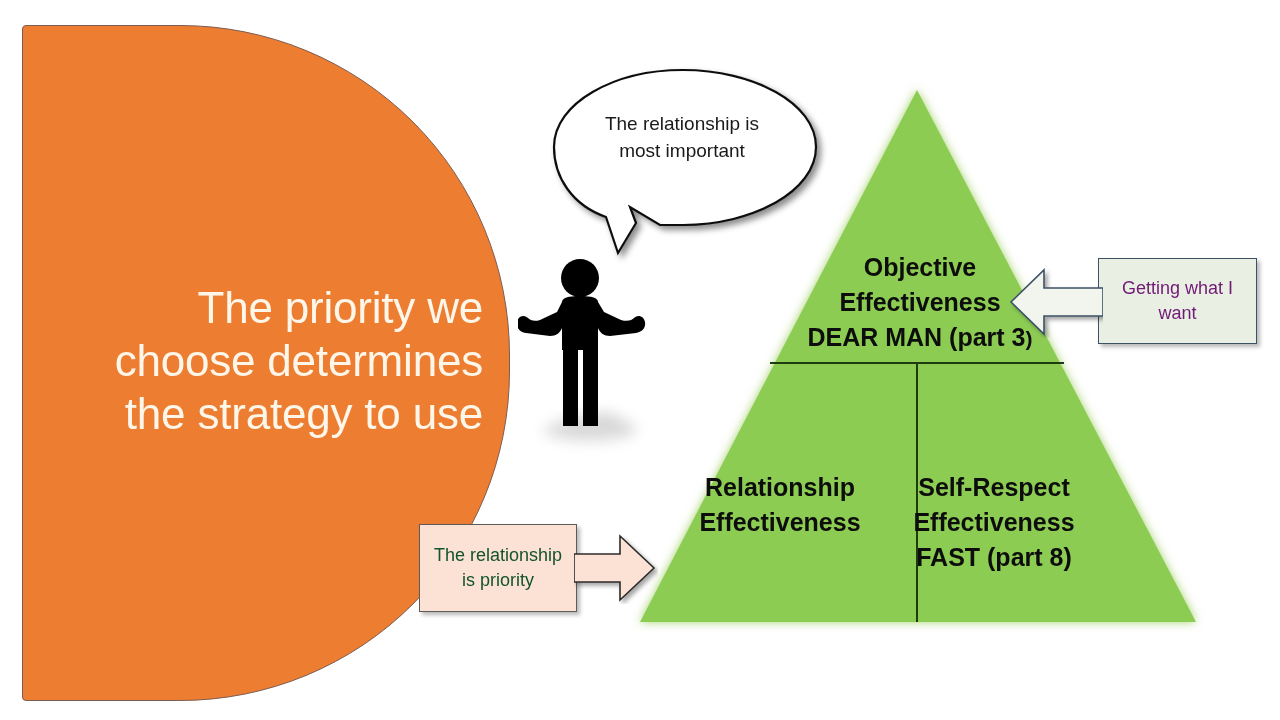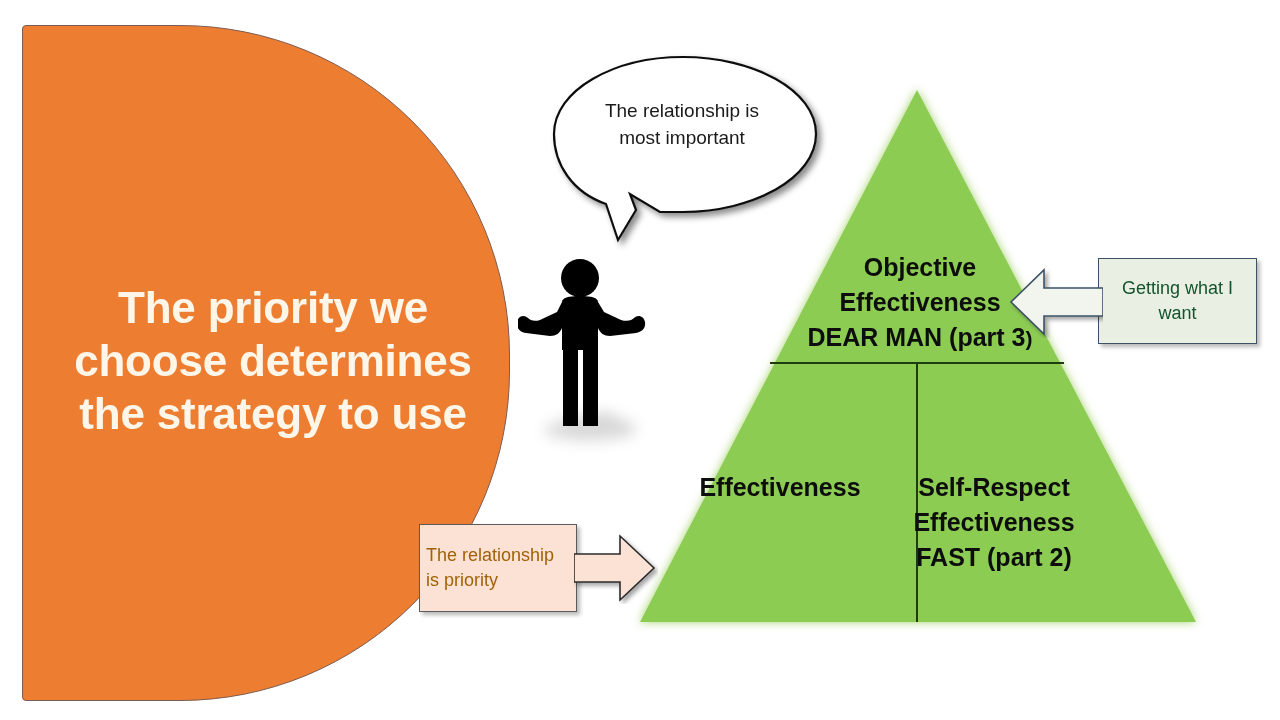--- a/index.html
+++ b/index.html
@@ -28,33 +28,33 @@
     background: #ED7D31;
     border: 1.5px solid #7d5d52;
     border-radius: 4px 330px 330px 4px;
     box-sizing: border-box;
   }
   .orange-text {
     position: absolute;
     left: 40px;
     top: 255px;
     width: 420px;
-    text-align: center;
+    text-align: right;
     color: #FDF6E9;
     font-size: 44px;
     line-height: 53px;
-    font-weight: 700;
+    font-weight: 400;
     letter-spacing: -0.2px;
   }
 
   
   .bubble-wrap {
     position: absolute;
     left: 548px;
-    top: 52px;
+    top: 65px;
     width: 280px;
     height: 215px;
   }
   .bubble-svg { display: block; }
   .bubble-text {
     position: absolute;
     left: 36px;
     top: 45px;
     width: 196px;
     text-align: center;
@@ -118,21 +118,22 @@
     border: 1.3px solid #5b5b5b;
     box-sizing: border-box;
     box-shadow: 3px 3px 4px rgba(0,0,0,0.28);
     display: flex;
     align-items: center;
     justify-content: center;
   }
   .callout-peach .txt {
     font-size: 18px;
     line-height: 25px;
-    color: #a16207;
+    text-align: center;
+    color: #14532d;
     padding: 0 6px;
   }
   .arrow-right {
     position: absolute;
     left: 574px;
     top: 532px;
     width: 84px;
     height: 72px;
   }
 
@@ -148,21 +149,21 @@
     box-sizing: border-box;
     box-shadow: 3px 3px 4px rgba(0,0,0,0.28);
     display: flex;
     align-items: center;
     justify-content: center;
   }
   .callout-green .txt {
     font-size: 18px;
     line-height: 25px;
     text-align: center;
-    color: #14532d;
+    color: #701a75;
     padding: 0 6px;
   }
   .arrow-left {
     position: absolute;
     left: 1008px;
     top: 266px;
     width: 95px;
     height: 72px;
   }
 </style>
@@ -248,27 +249,28 @@
       <line x1="287" y1="281" x2="287" y2="540" stroke="#1f3b10" stroke-width="2"></line>
     </svg>
 
     <div class="pyr-label pyr-top">
       <div>Objective</div>
       <div>Effectiveness</div>
       <div><span>DEAR MAN (part 3</span><span class="paren-small">)</span></div>
     </div>
 
     <div class="pyr-label pyr-bl">
+      <div>Relationship</div>
       <div>Effectiveness</div>
     </div>
 
     <div class="pyr-label pyr-br">
       <div>Self-Respect</div>
       <div>Effectiveness</div>
-      <div>FAST (part 2)</div>
+      <div>FAST (part 8)</div>
     </div>
   </div>
 
   <div class="callout-peach">
     <div class="txt">The relationship is priority</div>
   </div>
   <svg class="arrow-right" viewBox="0 0 84 72">
     <defs>
       <filter id="arrShadowR" x="-30%" y="-30%" width="180%" height="180%">
         <feDropShadow dx="3" dy="3" stdDeviation="2.2" flood-color="#000000" flood-opacity="0.35"></feDropShadow>

